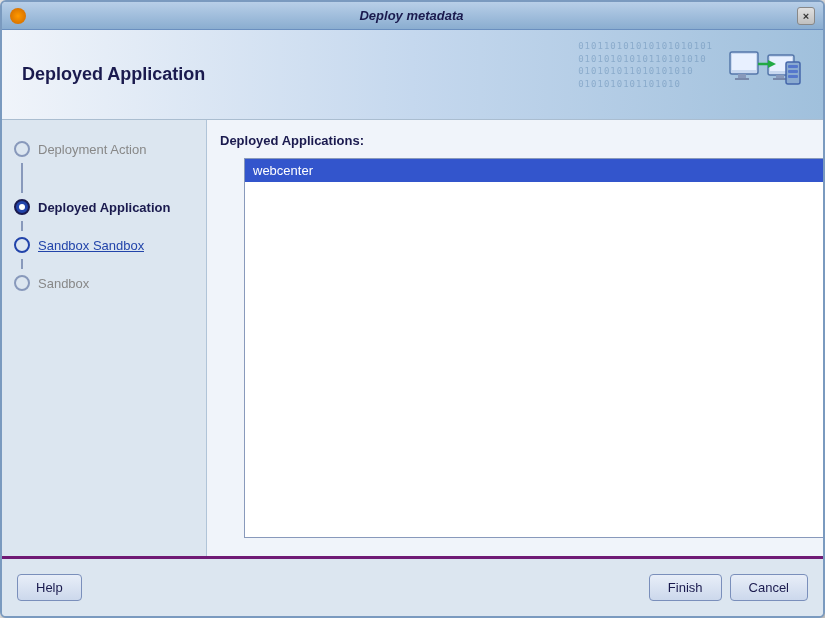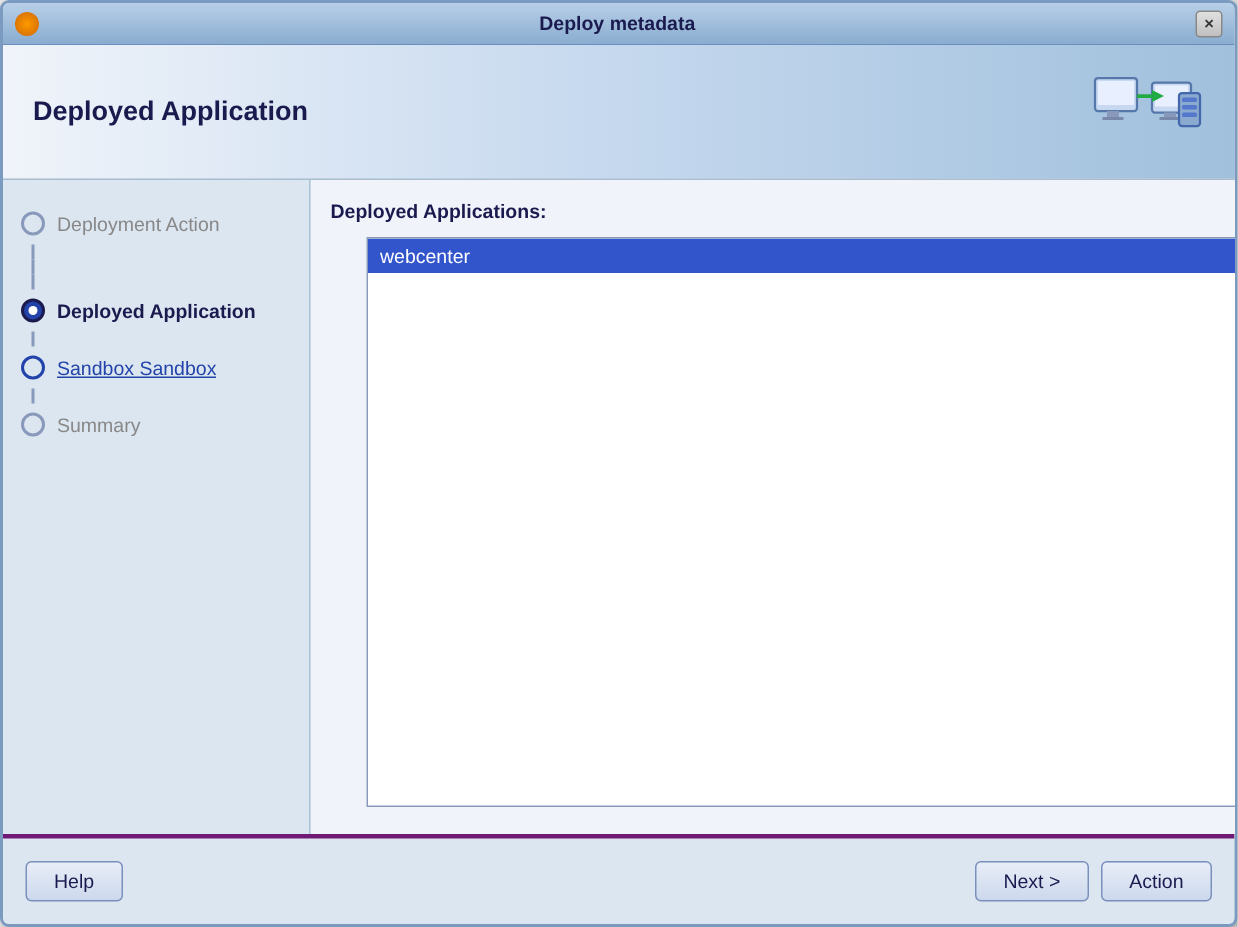--- a/index.html
+++ b/index.html
@@ -44,20 +44,21 @@
       background: radial-gradient(circle, #f90, #c60);
       border-radius: 50%;
       flex-shrink: 0;
     }
     .title-bar-text {
       flex: 1;
       text-align: center;
       font-weight: bold;
       color: #1a1a4e;
       font-size: 13px;
+      font-style: italic;
     }
     .title-bar-close {
       width: 18px;
       height: 18px;
       background: linear-gradient(to bottom, #e0e0e0, #c0c0c0);
       border: 1px solid #888;
       border-radius: 3px;
       display: flex;
       align-items: center;
       justify-content: center;
@@ -251,20 +252,26 @@
 <div class="window">
 
   <div class="title-bar">
     <div class="title-bar-icon"></div>
     <span class="title-bar-text">Deploy metadata</span>
     <div class="title-bar-close">×</div>
   </div>
 
   <div class="header-area">
     <span class="header-title">Deployed Application</span>
+    <div class="header-bg-text">
+      010110101010101010101<br>
+      01010101010110101010<br>
+      010101011010101010<br>
+      0101010101101010
+    </div>
 
     <svg class="deploy-icon" viewBox="0 0 75 55" xmlns="http://www.w3.org/2000/svg">
 
       <rect x="2" y="5" width="28" height="22" rx="2" fill="#c8d8f0" stroke="#5577aa" stroke-width="1.5"></rect>
       <rect x="4" y="7" width="24" height="16" fill="#e8f0ff"></rect>
       <rect x="10" y="27" width="8" height="4" fill="#8899bb"></rect>
       <rect x="7" y="31" width="14" height="2" fill="#7788aa"></rect>
 
       <rect x="40" y="8" width="26" height="20" rx="2" fill="#c8d8f0" stroke="#5577aa" stroke-width="1.5"></rect>
       <rect x="42" y="10" width="22" height="14" fill="#e8f0ff"></rect>
@@ -304,32 +311,32 @@
       <div class="sidebar-connector"></div>
 
       <div class="sidebar-item link">
         <div class="step-circle link-step"></div>
         <span class="sidebar-label">Sandbox Sandbox</span>
       </div>
       <div class="sidebar-connector"></div>
 
       <div class="sidebar-item disabled">
         <div class="step-circle"></div>
-        <span class="sidebar-label">Summary</span>
+        <span class="sidebar-label">Sandbox</span>
       </div>
     </div>
 
     <div class="content-area">
       <div class="section-label">Deployed Applications:</div>
       <div class="app-list">
         <div class="app-list-item selected">webcenter</div>
       </div>
     </div>
   </div>
 
   <div class="bottom-bar">
     <button class="btn">Help</button>
     <div class="btn-group">
-      <button class="btn">Next &gt;</button>
-      <button class="btn">Action</button>
+      <button class="btn">Finish</button>
+      <button class="btn">Cancel</button>
     </div>
   </div>
 </div>
 
 </body></html>

